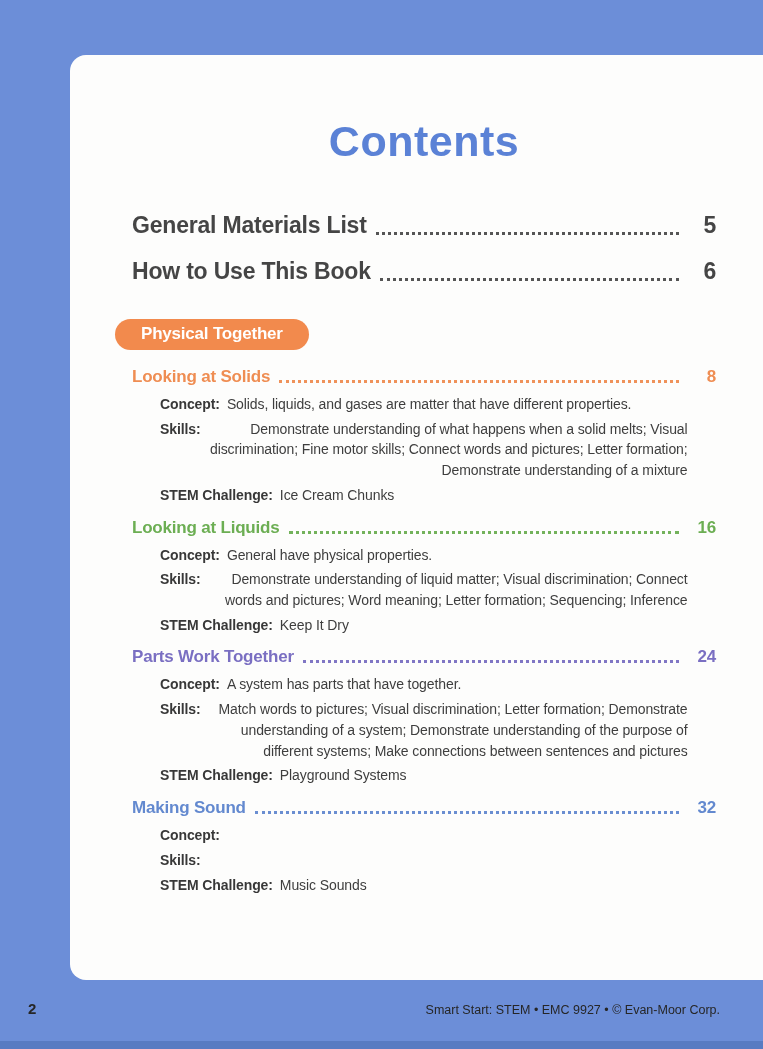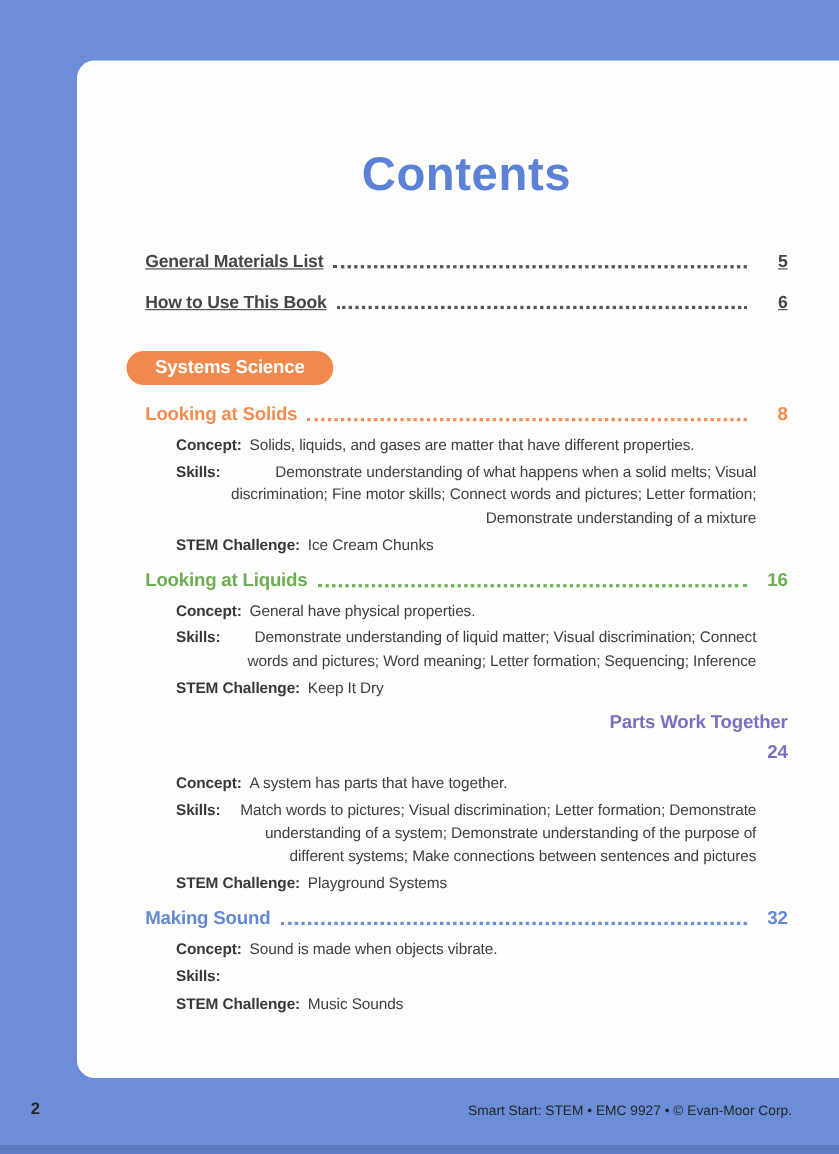--- a/index.html
+++ b/index.html
@@ -17,40 +17,39 @@
     position: absolute; left: 0; right: 0; bottom: 0; height: 8px;
     background: var(--background-bottom, #587bc2);
   }
   .paper {
     position: absolute;
     left: 70px; top: 55px;
     width: 693px; height: 925px;
     background: var(--paper, #fdfdfc);
     border-radius: 16px 0 0 16px;
     box-sizing: border-box;
-    padding: 18px 47px 0 62px;
+    padding: 0 47px 0 62px;
   }
   .page-title {
     margin: 62px 0 0;
     text-align: center;
     font-size: 43px;
     font-weight: 700;
     letter-spacing: 0.5px;
     color: var(--title, #5b82d6);
   }
   .front-matter { margin-top: 46px; }
   .toc-row {
     display: flex;
     align-items: flex-end;
-    font-size: 16px;
+    font-size: 23px;
     font-weight: 700;
     color: var(--text-dark, #454545);
     margin-bottom: 19px;
     letter-spacing: -0.2px;
-    text-decoration: underline;
   }
   .leader {
     flex: 1 1 auto;
     height: 0;
     border-bottom: 3px dotted currentColor;
     margin: 0 9px 4px 9px;
     opacity: 0.95;
   }
   .front-matter .leader { color: #4d4d4d; }
   .pagenum { min-width: 28px; text-align: right; }
@@ -71,21 +70,21 @@
   .unit-heading {
     display: flex;
     align-items: flex-end;
     font-size: 17px;
     font-weight: 700;
     letter-spacing: -0.2px;
     margin-bottom: 7px;
   }
   .unit--orange .unit-heading { color: var(--orange, #ef8d52); align-items: flex-end; }
   .unit--green  .unit-heading { color: var(--green,  #6cae53); }
-  .unit--purple .unit-heading { color: var(--purple, #7a6fc2); flex-direction: column; }
+  .unit--purple .unit-heading { color: var(--purple, #7a6fc2); }
   .unit--blue   .unit-heading { color: var(--blue,   #6389cf); }
   .detail {
     display: flex;
     margin: 0 0 4px 28px;
     font-size: 14px;
     line-height: 1.48;
     letter-spacing: -0.1px;
     color: var(--body-text, #3e3e3e);
   }
   .detail .label {
@@ -123,21 +122,21 @@
         <span class="pagenum">5</span>
       </div>
       <div class="toc-row">
         <span>How to Use This Book</span>
         <span class="leader"></span>
         <span class="pagenum">6</span>
       </div>
     </div>
 
     <div class="badge-row">
-      <span class="badge">Systems Science</span>
+      <span class="badge">Physical Together</span>
     </div>
 
     <div class="units">
 
       <div class="unit unit--orange">
         <div class="unit-heading">
           <span>Looking at Solids</span>
           <span class="leader"></span>
           <span class="pagenum">8</span>
         </div>
@@ -196,21 +195,20 @@
       </div>
 
       <div class="unit unit--blue">
         <div class="unit-heading">
           <span>Making Sound</span>
           <span class="leader"></span>
           <span class="pagenum">32</span>
         </div>
         <div class="detail">
           <span class="label">Concept:</span>
-          <span class="text">Sound is made when objects vibrate.</span>
         </div>
         <div class="detail">
           <span class="label">Skills:</span>
         </div>
         <div class="detail">
           <span class="label">STEM Challenge:</span>
           <span class="text">Music Sounds</span>
         </div>
       </div>
 

